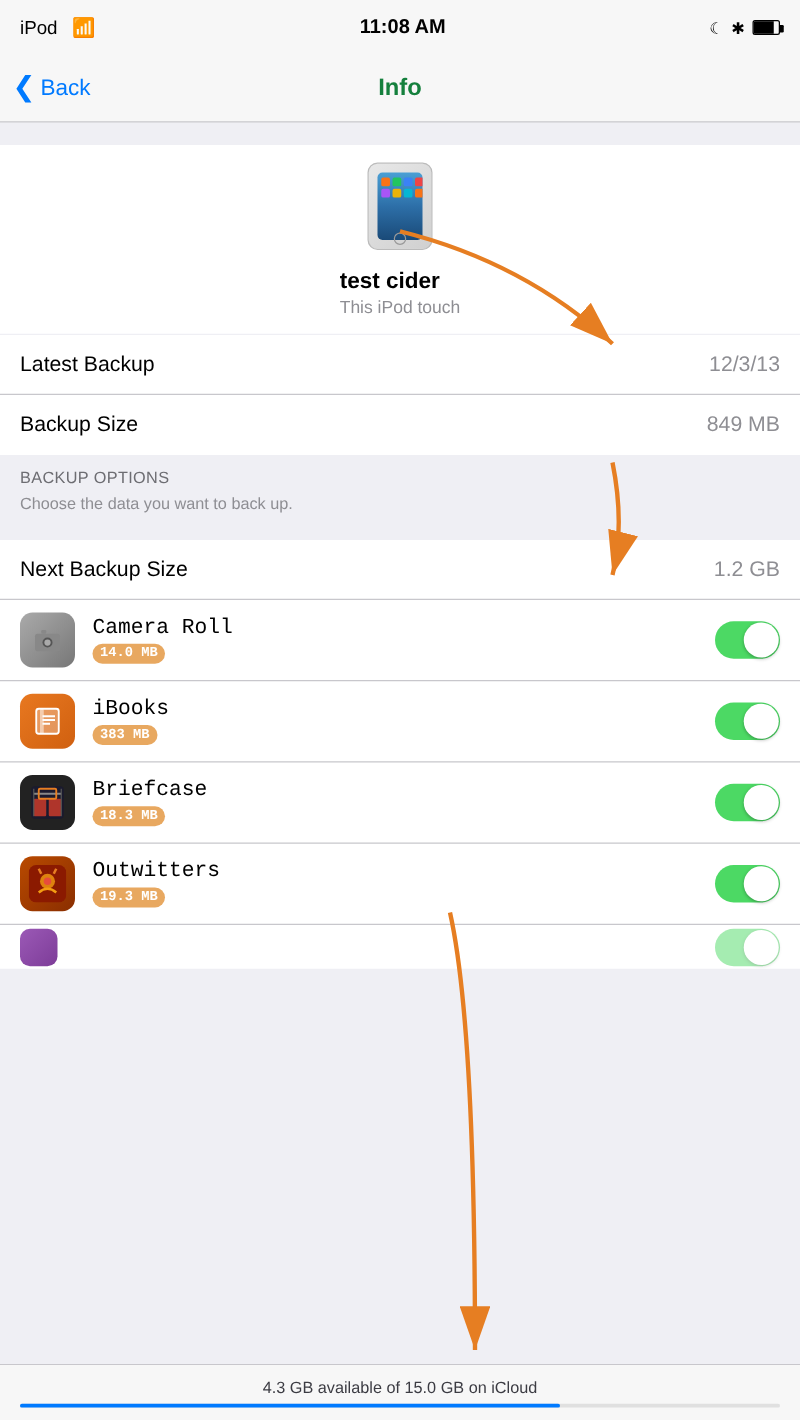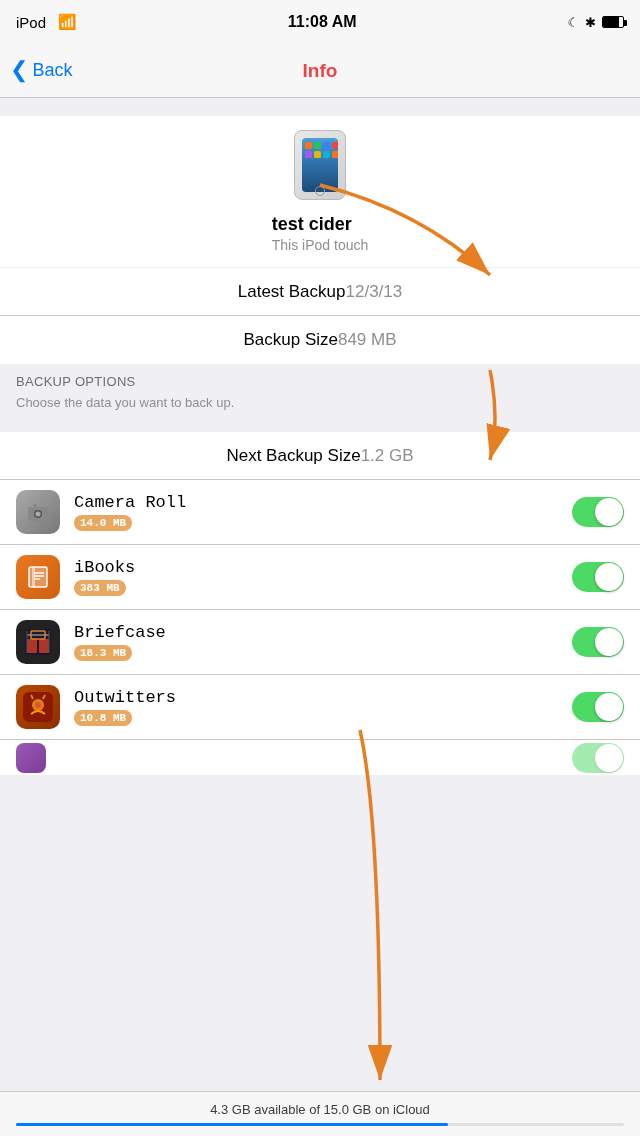--- a/index.html
+++ b/index.html
@@ -51,21 +51,21 @@
     }
     .nav-back-chevron {
       font-size: 22px;
       color: #007aff;
       line-height: 1;
       margin-top: -1px;
     }
     .nav-title {
       font-size: 19px;
       font-weight: 700;
-      color: #ef4444;
+      color: #15803d;
       text-align: center;
     }
 
     
     .device-section {
       background: #fff;
       padding: 14px 16px;
       display: flex;
       align-items: center;
       gap: 14px;
@@ -114,21 +114,21 @@
     }
 
     
     .info-section {
       background: #fff;
       margin-top: 1px;
     }
     .info-row {
       display: flex;
       align-items: center;
-      justify-content: center;
+      justify-content: space-between;
       padding: 13px 16px;
       border-bottom: 1px solid #c8c7cc;
       min-height: 48px;
     }
     .info-row:last-child { border-bottom: none; }
     .info-label {
       font-size: 17px;
       color: #000;
     }
     .info-value {
@@ -414,21 +414,21 @@
           <rect x="0" y="0" width="30" height="30" rx="6" fill="#8B1A00"></rect>
           <circle cx="15" cy="13" r="6" fill="#f39c12" opacity="0.8"></circle>
           <circle cx="15" cy="13" r="3" fill="#e74c3c"></circle>
           <path d="M8 22 Q15 16 22 22" stroke="#f39c12" stroke-width="2" fill="none"></path>
           <line x1="10" y1="7" x2="8" y2="3" stroke="#e67e22" stroke-width="2"></line>
           <line x1="20" y1="7" x2="22" y2="3" stroke="#e67e22" stroke-width="2"></line>
         </svg>
       </div>
       <div class="app-name-block">
         <div class="app-name">Outwitters</div>
-        <span class="app-size-badge">10.8 MB</span>
+        <span class="app-size-badge">19.3 MB</span>
       </div>
       <div class="toggle">
         <div class="toggle-knob"></div>
       </div>
     </div>
 
     <div class="app-row" style="overflow:hidden;height:35px;min-height:unset;">
       <div class="app-icon app-icon-purple" style="height:30px;width:30px;border-radius:8px;"></div>
       <div class="app-name-block">
       </div>

